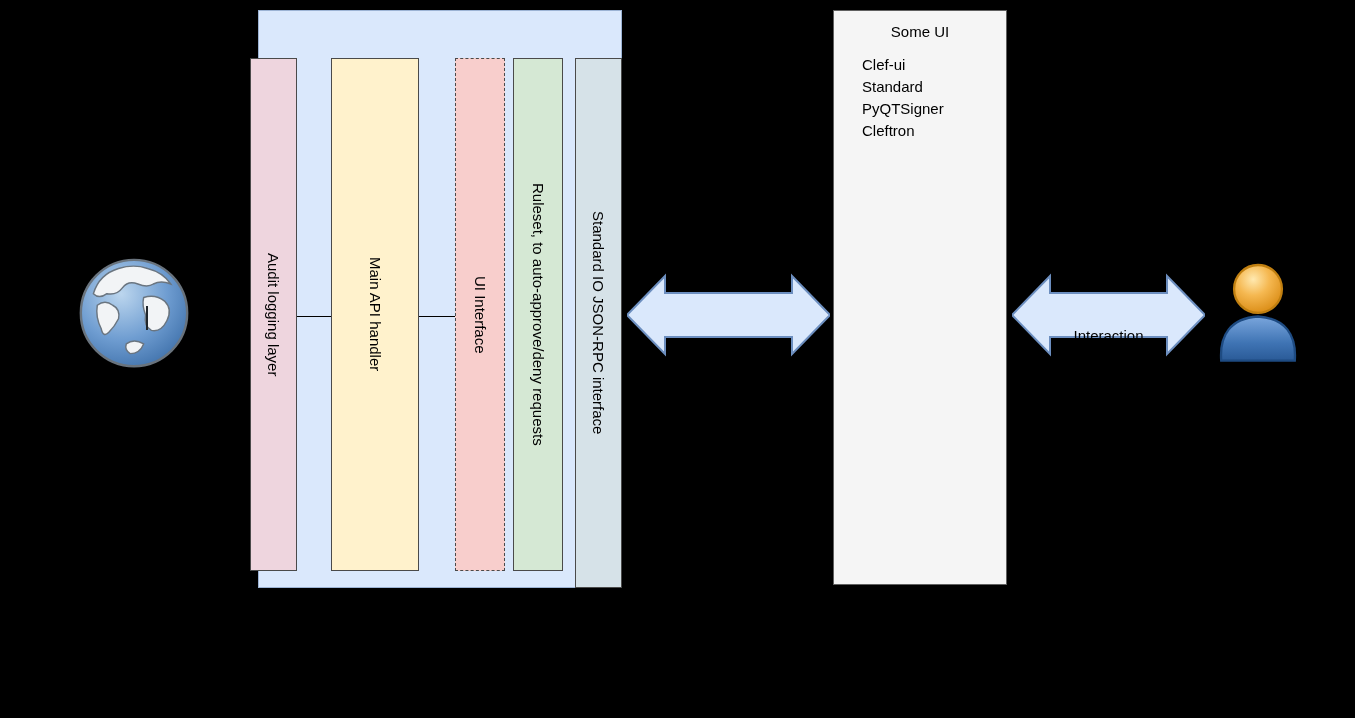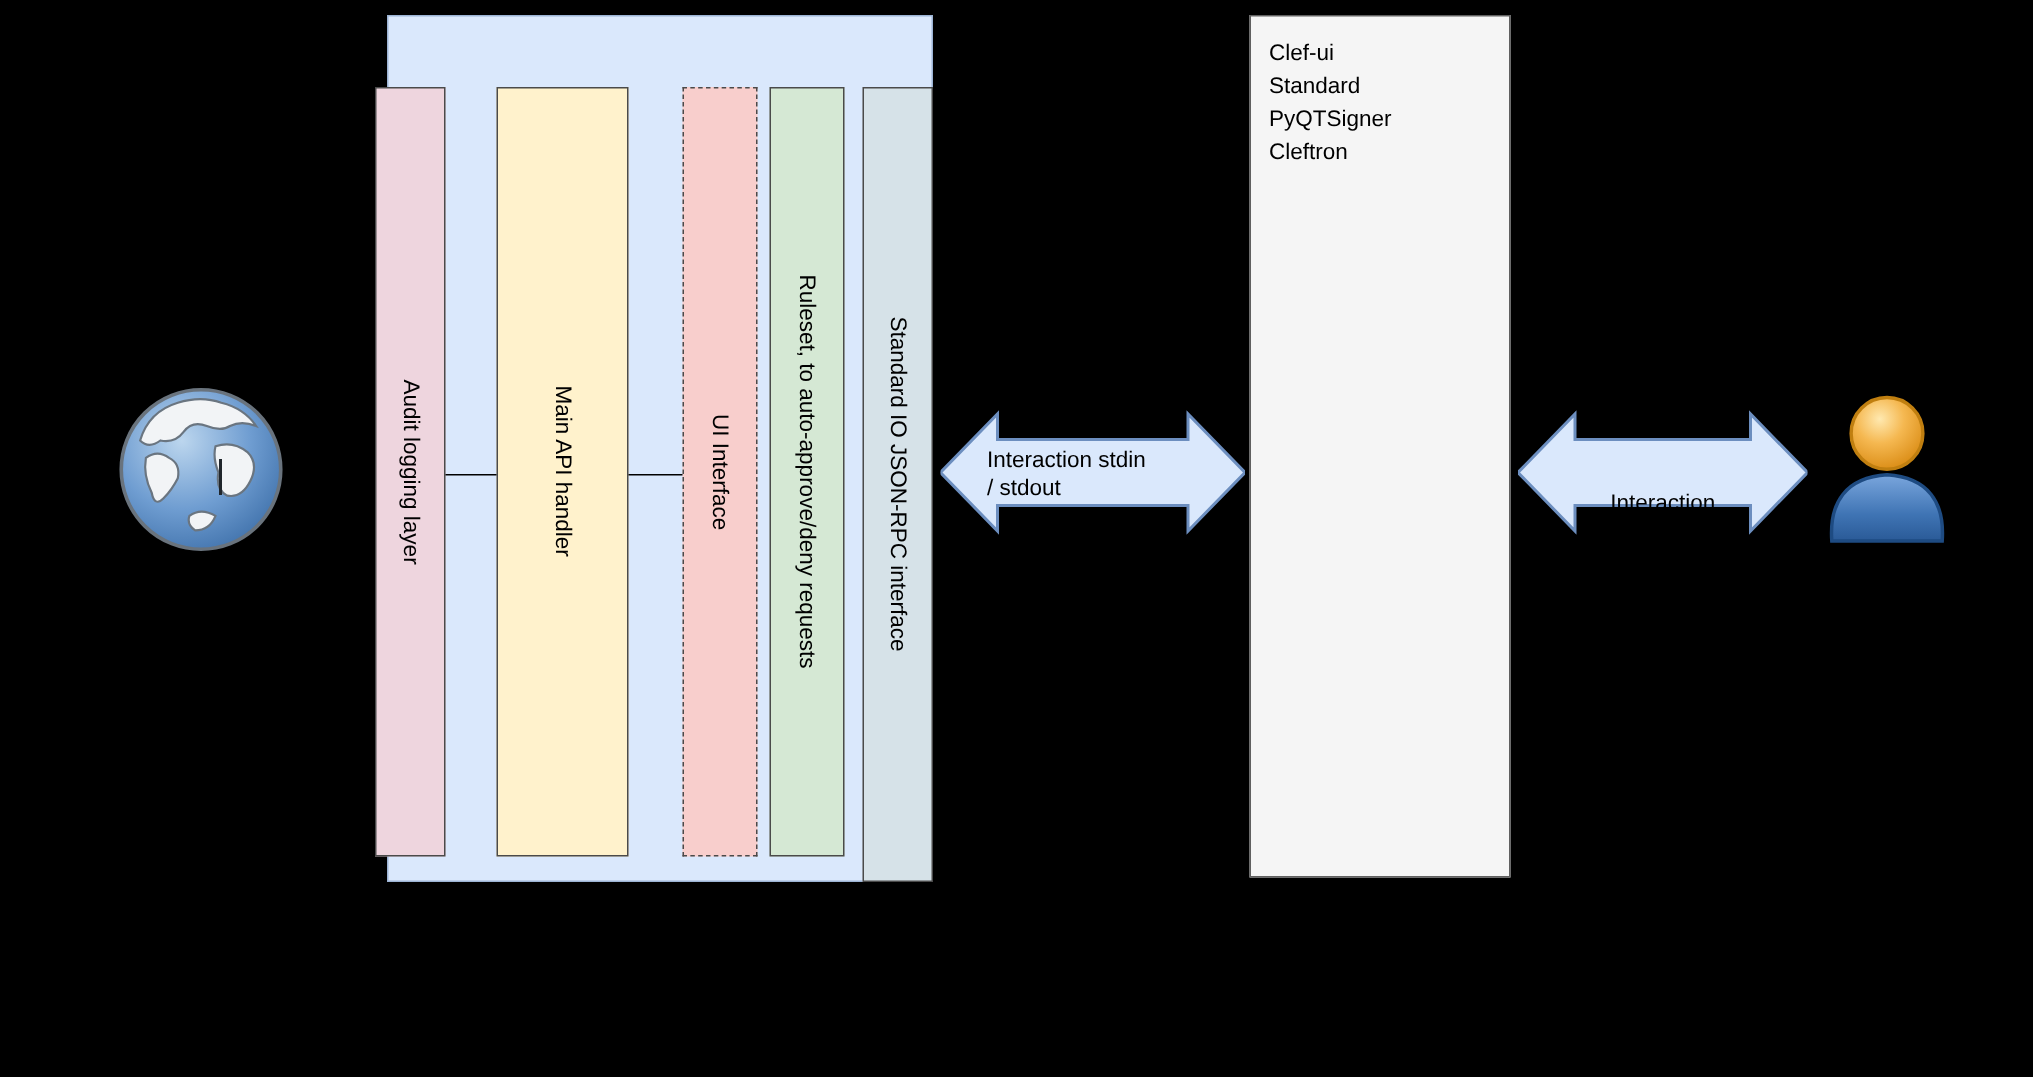--- a/index.html
+++ b/index.html
@@ -55,21 +55,21 @@
   }
   .arrow-left-label  { left:658px; top:297px; width:160px; text-align:left; }
   .arrow-right-label { left:1012px; top:306px; width:193px; text-align:center;margin-top:20px; }
 
   
   .someui-panel {
     position:absolute; left:833px; top:10px; width:174px; height:575px;
     background:#f5f5f5; border:1px solid #606060;
   }
   .someui-title { padding-top:12px; text-align:center; font-size:15px; color:#000; }
-  .someui-list  { margin-top:14px; padding-left:12px; font-size:15px; line-height:22px; }
+  .someui-list  { margin-top:14px; padding-left:0; font-size:15px; line-height:22px;margin-left:28px; }
   .someui-item  { display:block; }
 </style>
 </head>
 <body>
 
 <div id="stage">
 
   <div class="globe-wrap">
     <svg viewBox="0 0 120 120" aria-hidden="true">
       <defs>
@@ -107,24 +107,23 @@
   </div>
 
   <div class="hline hline-1"></div>
   <div class="hline hline-2"></div>
 
   <div class="arrow arrow-left">
     <svg viewBox="0 0 203 90" preserveAspectRatio="none" aria-hidden="true">
       <polygon points="0,45 38,6 38,23 165,23 165,6 203,45 165,84 165,67 38,67 38,84" fill="#dae8fc" stroke="#6c8ebf" stroke-width="2"></polygon>
     </svg>
   </div>
-  <div class="arrow-label arrow-left-label">Interaction stdin
-/ stdout</div>
 
   <div class="someui-panel">
+    <div class="someui-title">Some UI</div>
     <div class="someui-list">
       <span class="someui-item">Clef-ui</span>
       <span class="someui-item">Standard</span>
       <span class="someui-item">PyQTSigner</span>
       <span class="someui-item">Cleftron</span>
     </div>
   </div>
 
   <div class="arrow arrow-right">
     <svg viewBox="0 0 193 90" preserveAspectRatio="none" aria-hidden="true">

